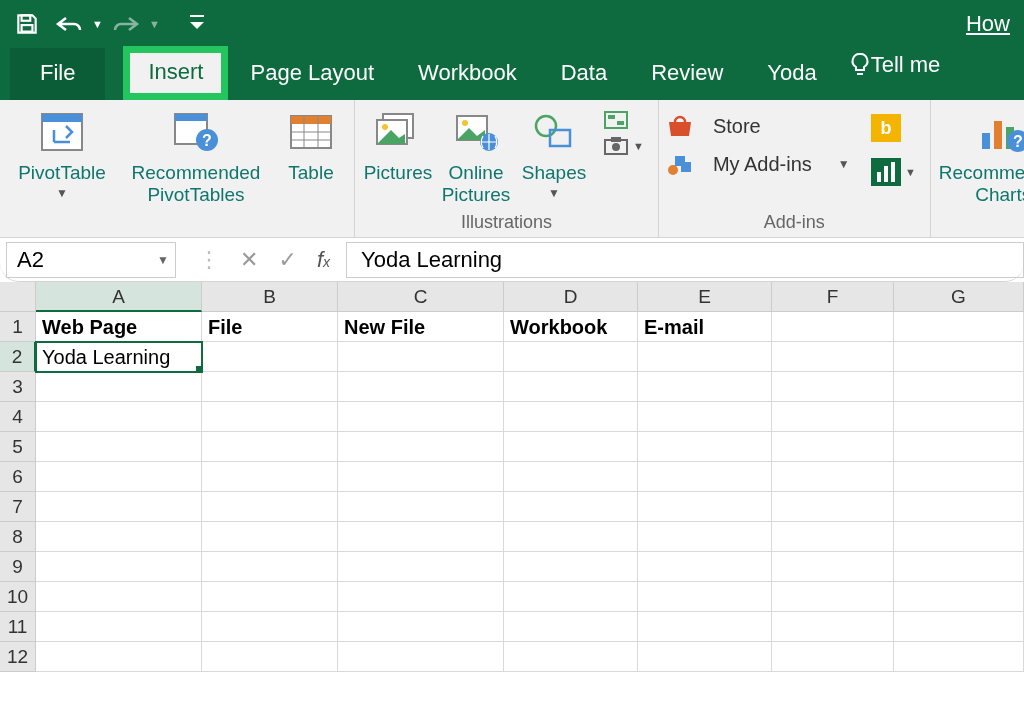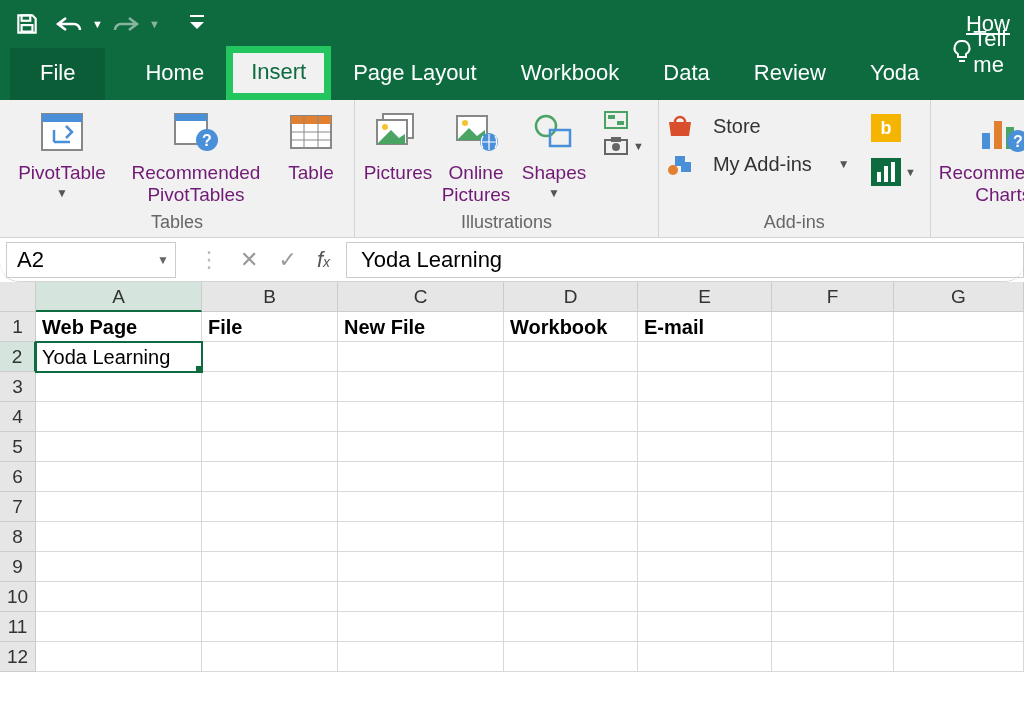--- a/index.html
+++ b/index.html
@@ -19,21 +19,21 @@
   .highlight-insert { border: 7px solid #22c55e; outline-offset: -2px; padding: 6px 18px 8px !important; }
   .tell-me { display: flex; align-items: center; font-size: 22px; padding-bottom: 22px; margin-left: 10px; margin-top: 32px; }
 
   
   .ribbon { background: #f1f1f1; border-bottom: 1px solid #d4d4d4; height: 138px; display: flex; }
   .group { border-right: 1px solid #d4d4d4; display: flex; flex-direction: column; padding: 4px 8px 2px; }
   .group-items { display: flex; flex: 1; align-items: flex-start; gap: 8px; }
   .group-label { text-align: center; color: #666; font-size: 18px; padding-bottom: 2px; }
   .ritem { display: flex; flex-direction: column; align-items: center; min-width: 70px; cursor: pointer; }
   .ritem .icon-slot { height: 48px; display: flex; align-items: center; justify-content: center; margin: 4px 0 6px; }
-  .ritem .rlabel { font-size: 19px; text-align: center; line-height: 1.15; color: #701a75; }
+  .ritem .rlabel { font-size: 19px; text-align: center; line-height: 1.15; color: #0f766e; }
   .dropdown-caret { font-size: 12px; color: #555; margin-top: 2px; }
 
   .addins-col { display: flex; flex-direction: column; gap: 14px; padding-top: 10px; min-width: 190px; }
   .addins-row { display: flex; align-items: center; gap: 20px; font-size: 20px; color: #333; }
 
   .small-icon-col { display: flex; flex-direction: column; gap: 6px; padding: 6px 6px 0; }
 
   
   .formulabar { height: 44px; display: flex; align-items: center; border-bottom: 1px solid #d4d4d4; background: #fff; border-radius: 19px; }
   .namebox { width: 170px; height: 36px; margin: 0 6px; border: 1px solid #ccc; display: flex; align-items: center; padding: 0 10px; font-size: 22px; position: relative; }
@@ -84,21 +84,20 @@
           <rect x="0" y="0" width="14" height="2" fill="#fff"></rect>
           <path d="M0 7 L7 14 L14 7" fill="#fff"></path>
         </svg>
     </div>
   </div>
   <div class="title-right">How</div>
 </div>
 
 <div class="tabbar">
   <div class="tab file-tab">File</div>
-  <div class="tab">Home</div>
   <div class="tab active highlight-insert">Insert</div>
   <div class="tab">Page Layout</div>
   <div class="tab">Workbook</div>
   <div class="tab">Data</div>
   <div class="tab">Review</div>
   <div class="tab">Yoda</div>
   <div class="tell-me">
     <span>
       <svg width="22" height="26" viewBox="0 0 22 26">
           <path fill="none" stroke="#fff" stroke-width="2" d="M11 2a7 7 0 0 0-4 13v3h8v-3a7 7 0 0 0-4-13z M8 22h6"></path>
@@ -142,21 +141,20 @@
               <rect x="2" y="2" width="40" height="8" fill="#e08030"></rect>
               <line x1="2" y1="18" x2="42" y2="18" stroke="#888"></line>
               <line x1="2" y1="26" x2="42" y2="26" stroke="#888"></line>
               <line x1="15" y1="2" x2="15" y2="34" stroke="#888"></line>
               <line x1="29" y1="2" x2="29" y2="34" stroke="#888"></line>
             </svg>
         </div>
         <div class="rlabel">Table</div>
       </div>
     </div>
-    <div class="group-label">Tables</div>
   </div>
 
   <div class="group">
     <div class="group-items">
       <div class="ritem">
         <div class="icon-slot">
           <svg width="46" height="40" viewBox="0 0 46 40">
               <rect x="8" y="2" width="30" height="24" fill="#fff" stroke="#888" stroke-width="2"></rect>
               <rect x="2" y="8" width="30" height="24" fill="#fff" stroke="#888" stroke-width="2"></rect>
               <circle cx="10" cy="15" r="3" fill="#f4c430"></circle>

